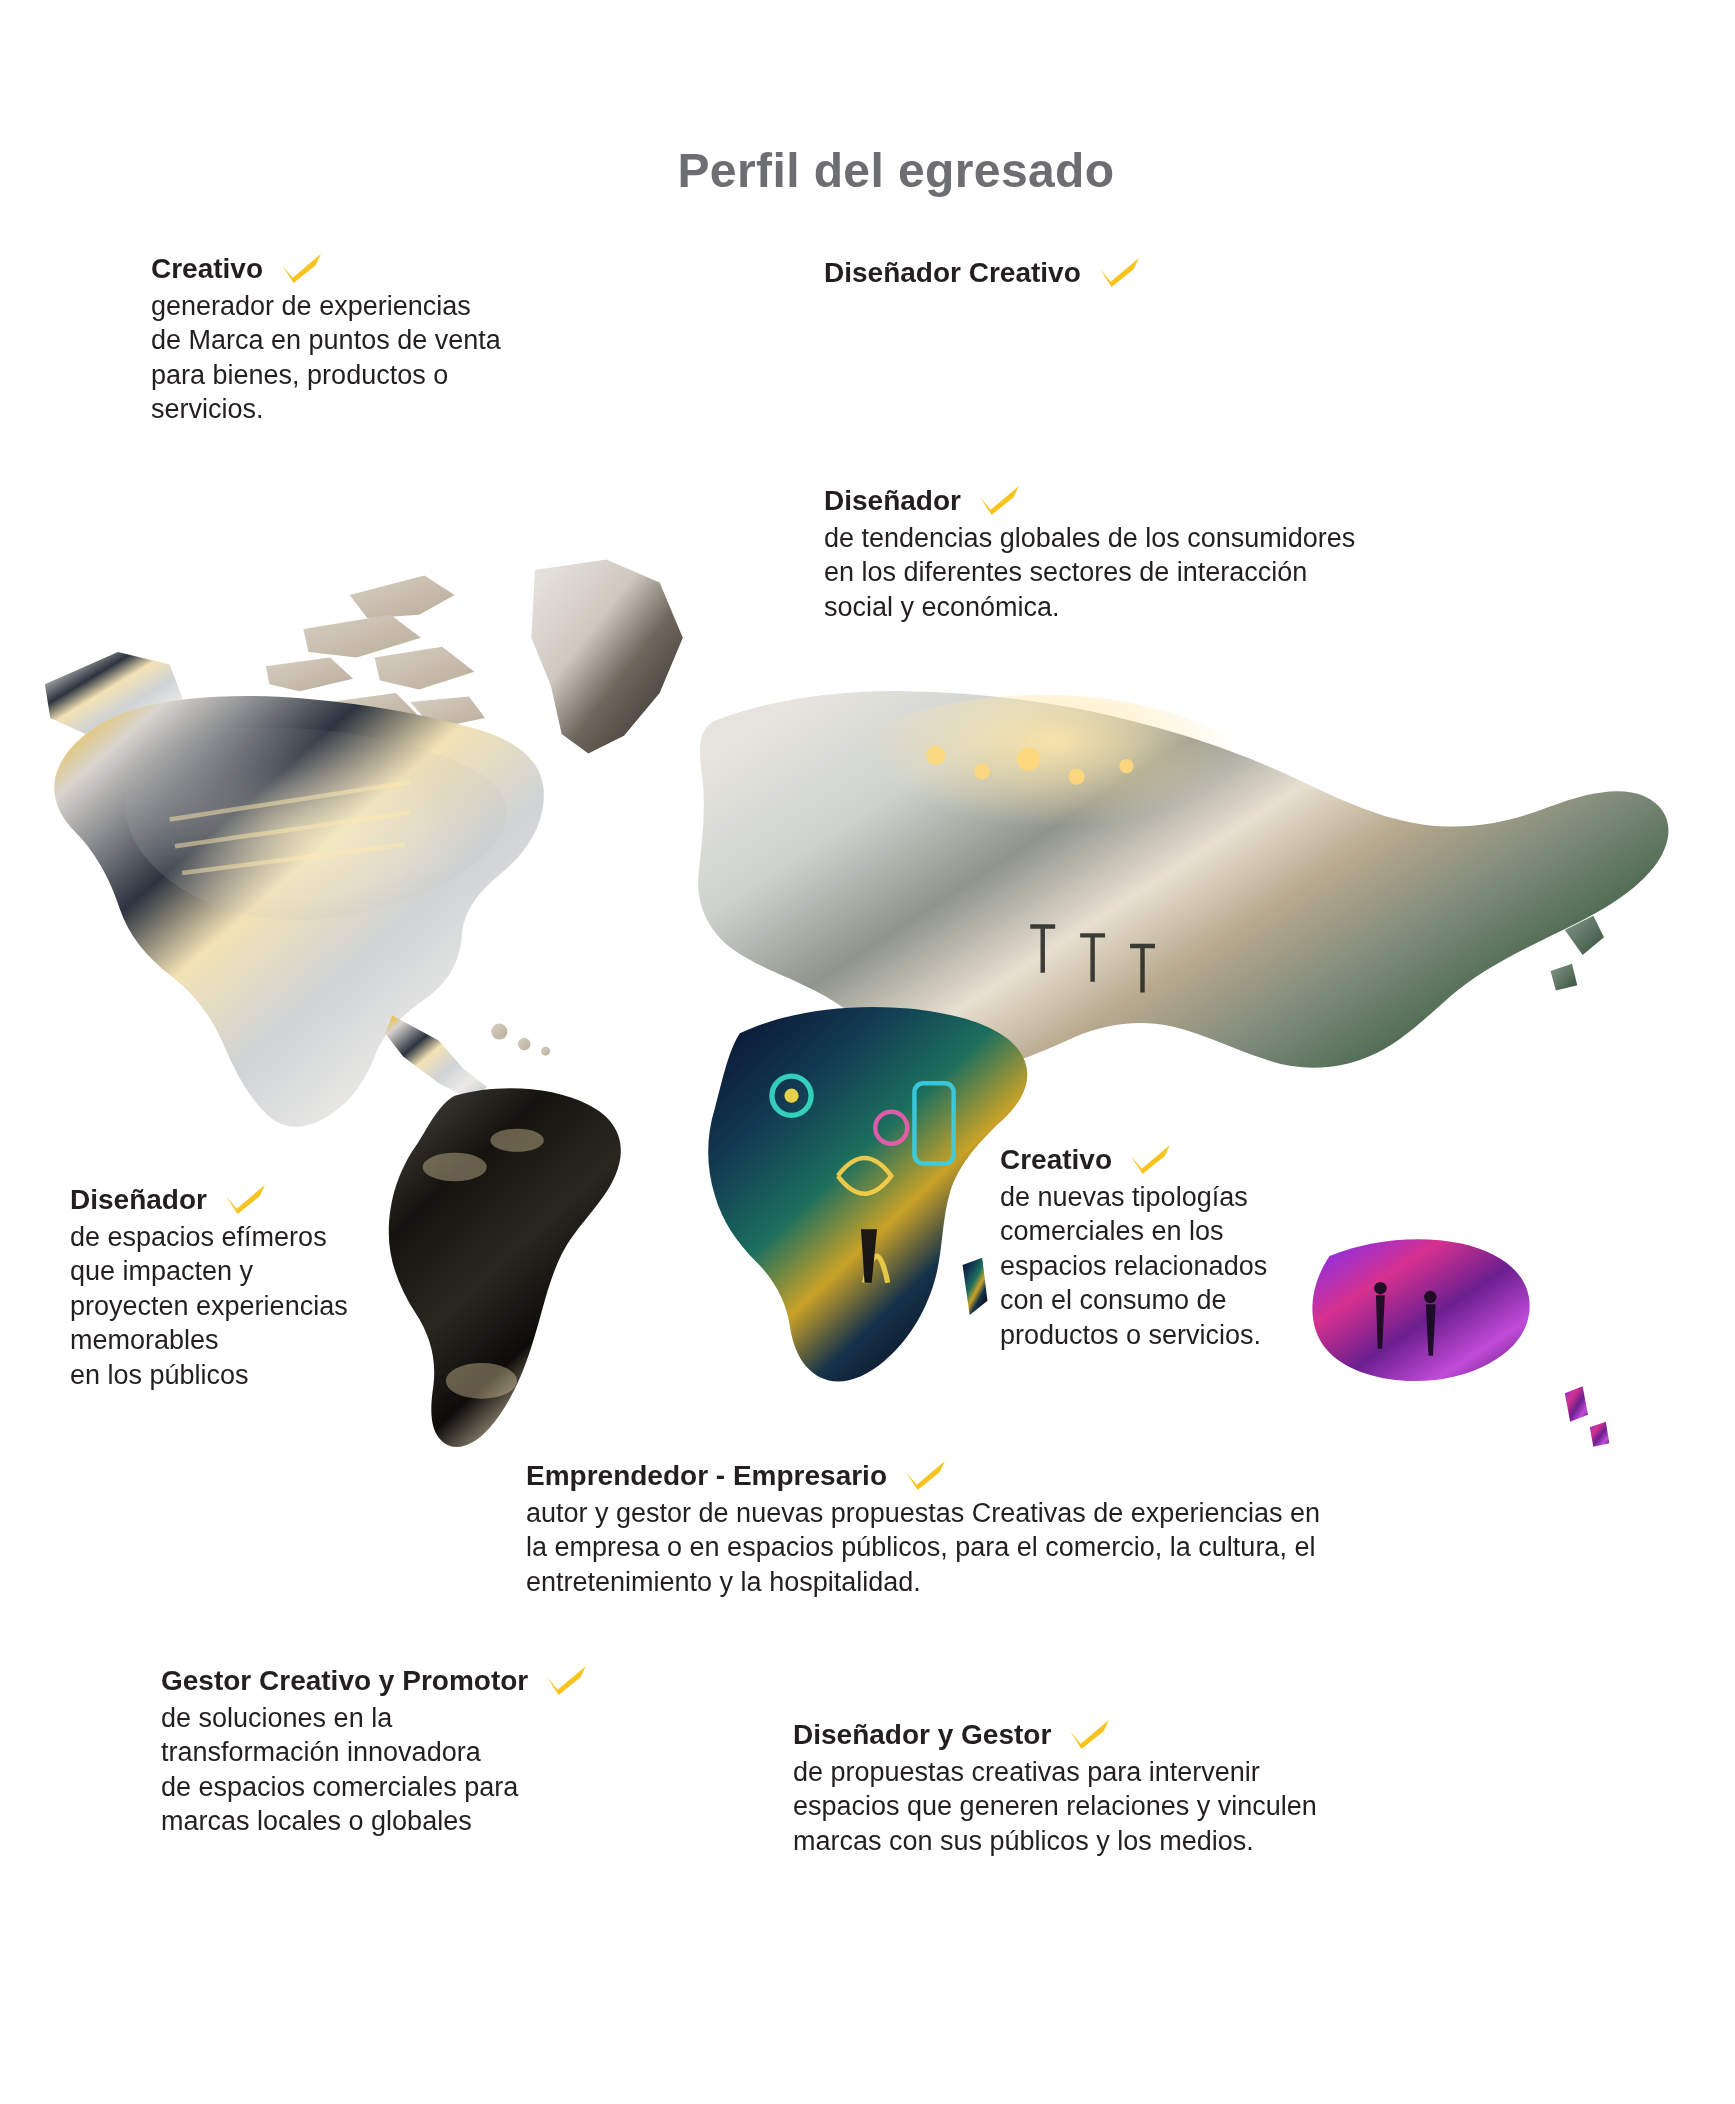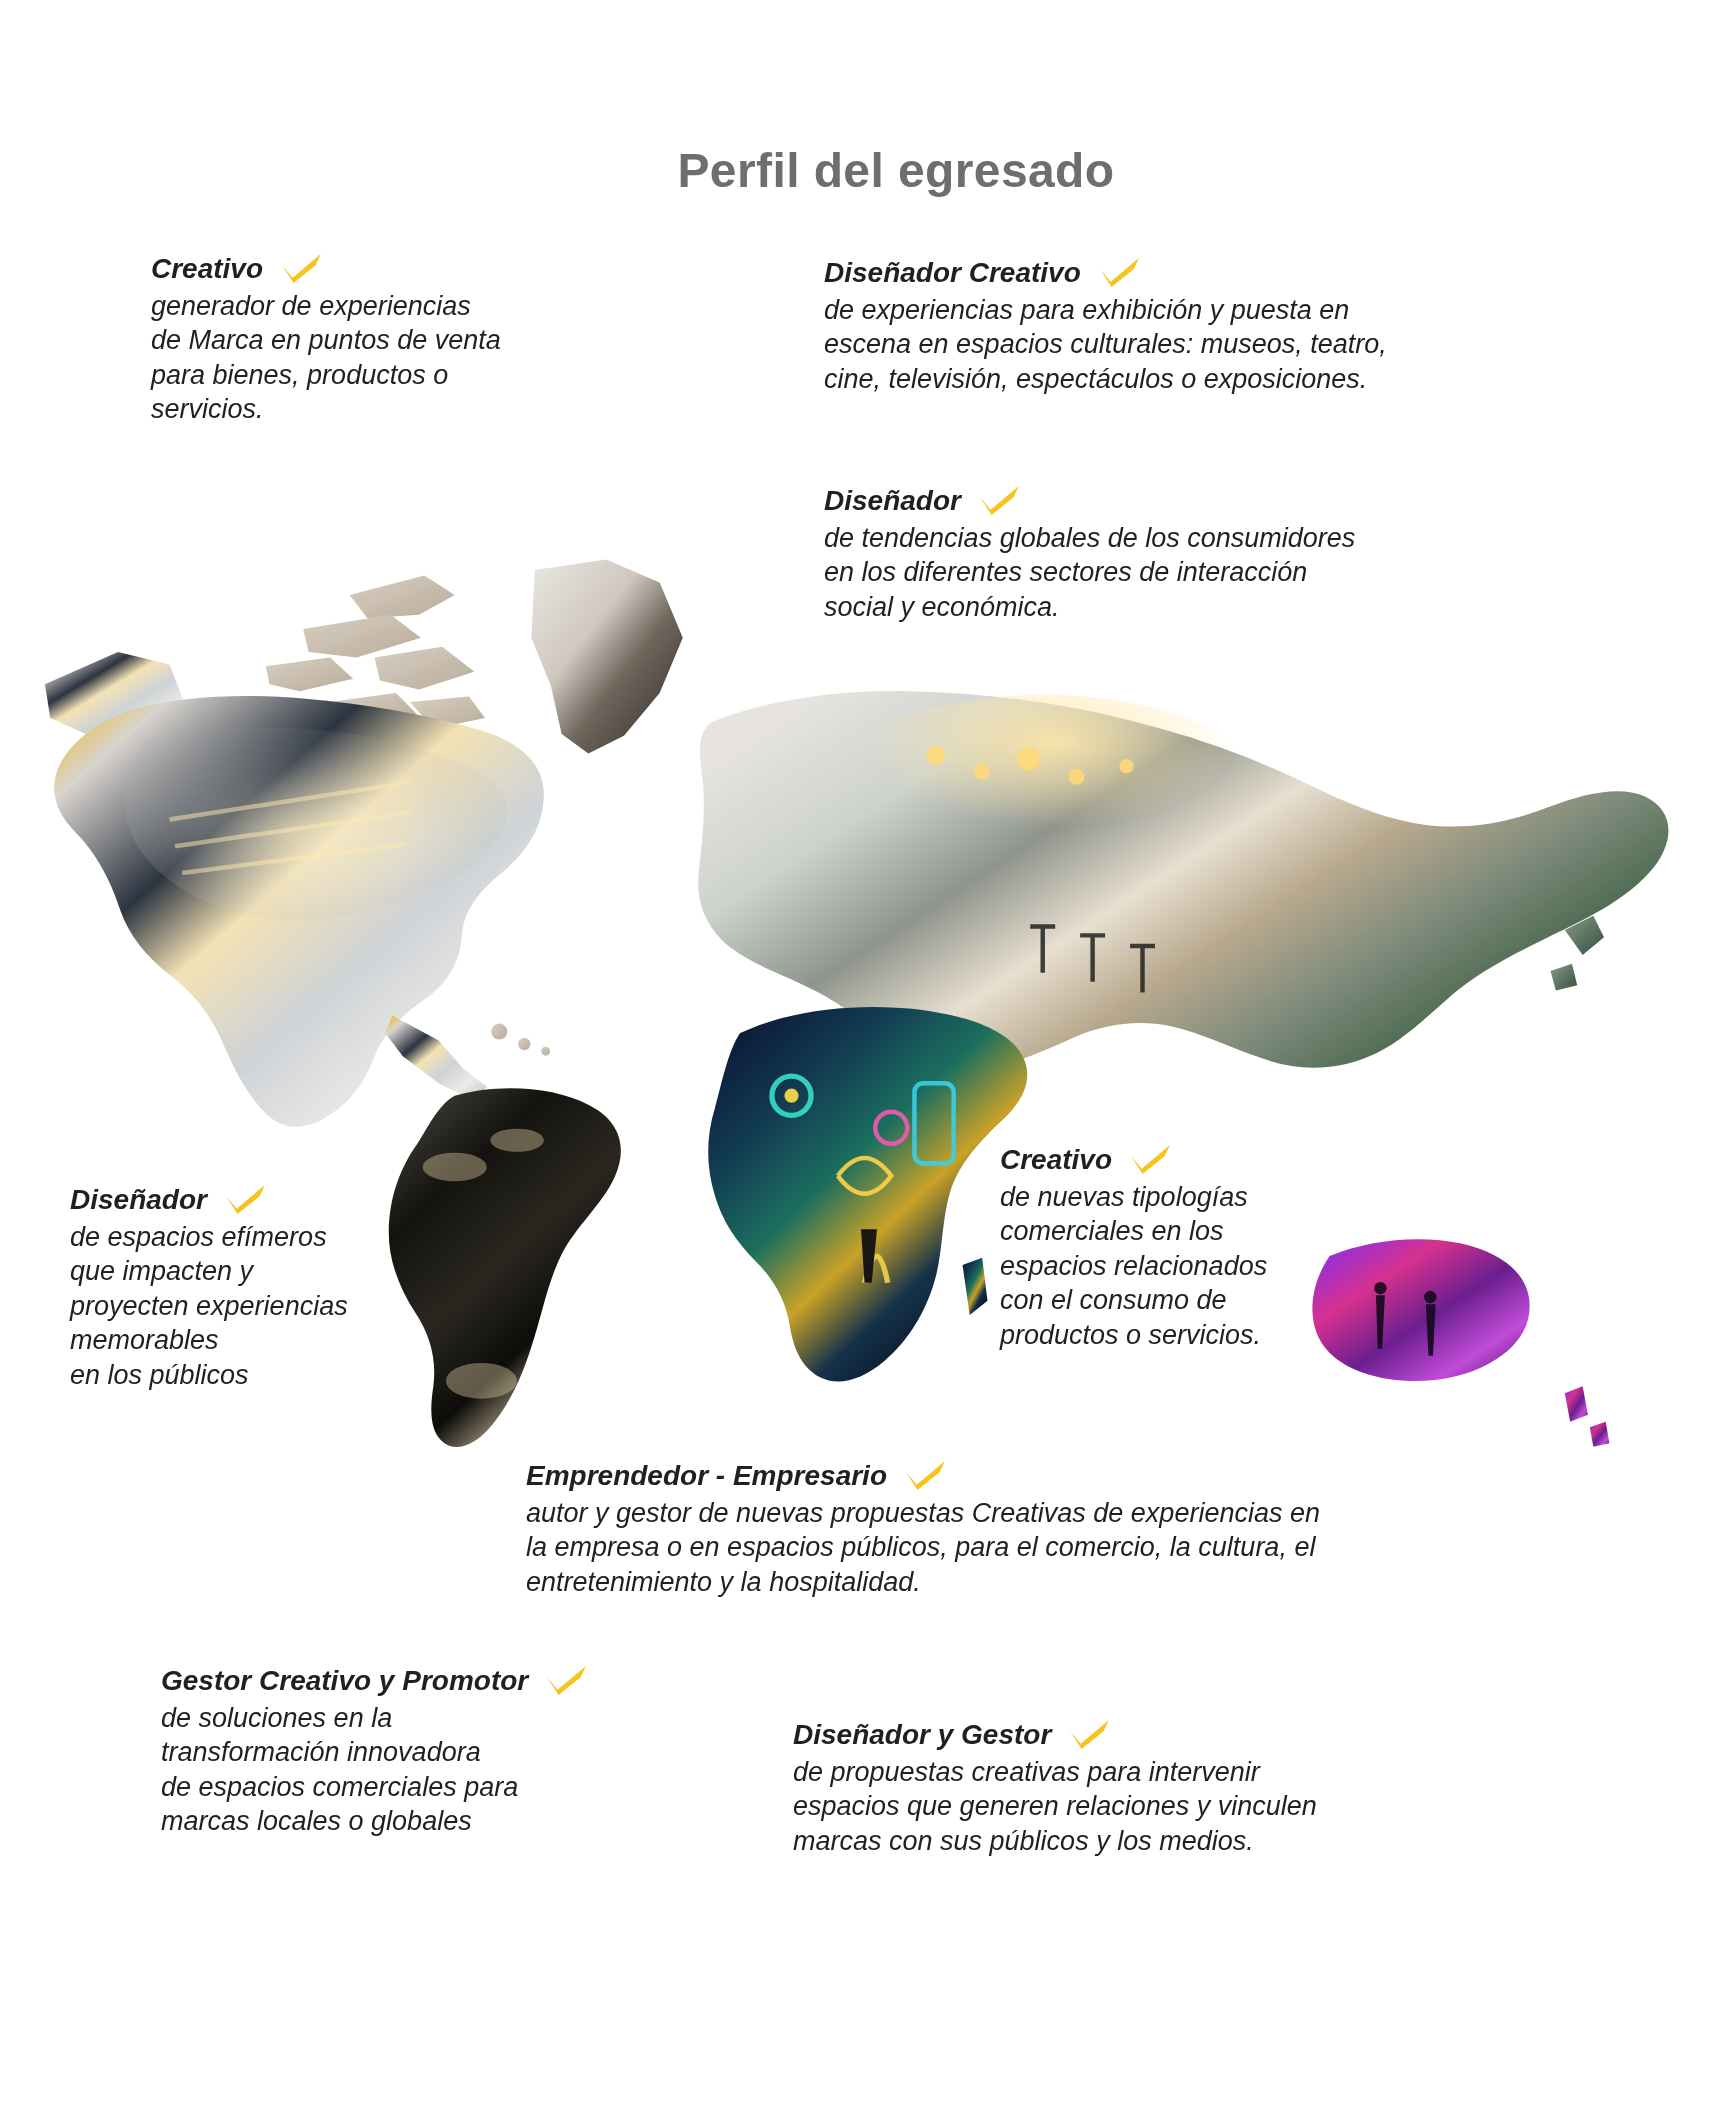--- a/index.html
+++ b/index.html
@@ -36,21 +36,20 @@
     left: 36px;
     top: 552px;
     width: 1666px;
     height: 936px;
   }
   #map-artwork svg { display: block; width: 100%; height: 100%; }
 
   
   .callout {
     position: absolute;
-    font-style: italic;
   }
   .callout-head {
     font-size: 28px;
     font-weight: 700;
     color: #231f20;
     display: inline-block;
     white-space: nowrap;
     line-height: 1.1;
   }
   .check-icon {
@@ -335,23 +334,20 @@
 
 <div class="callout" id="callout-disenador-creativo">
   <div class="callout-head">
     <span>Diseñador Creativo</span>
     <span class="check-icon">
       <svg width="43" height="30" viewBox="0 0 48 34">
           <path d="M2 14 L14 28 L46 1 L40 14 L15 34 Z" fill="#f7c41f"></path>
         </svg>
     </span>
   </div>
-  <div class="callout-body">de experiencias para exhibición y puesta en
-escena en espacios culturales: museos, teatro,
-cine, televisión, espectáculos o exposiciones.</div>
 </div>
 
 <div class="callout" id="callout-disenador-tendencias">
   <div class="callout-head">
     <span>Diseñador</span>
     <span class="check-icon">
       <svg width="43" height="30" viewBox="0 0 48 34">
           <path d="M2 14 L14 28 L46 1 L40 14 L15 34 Z" fill="#f7c41f"></path>
         </svg>
     </span>

